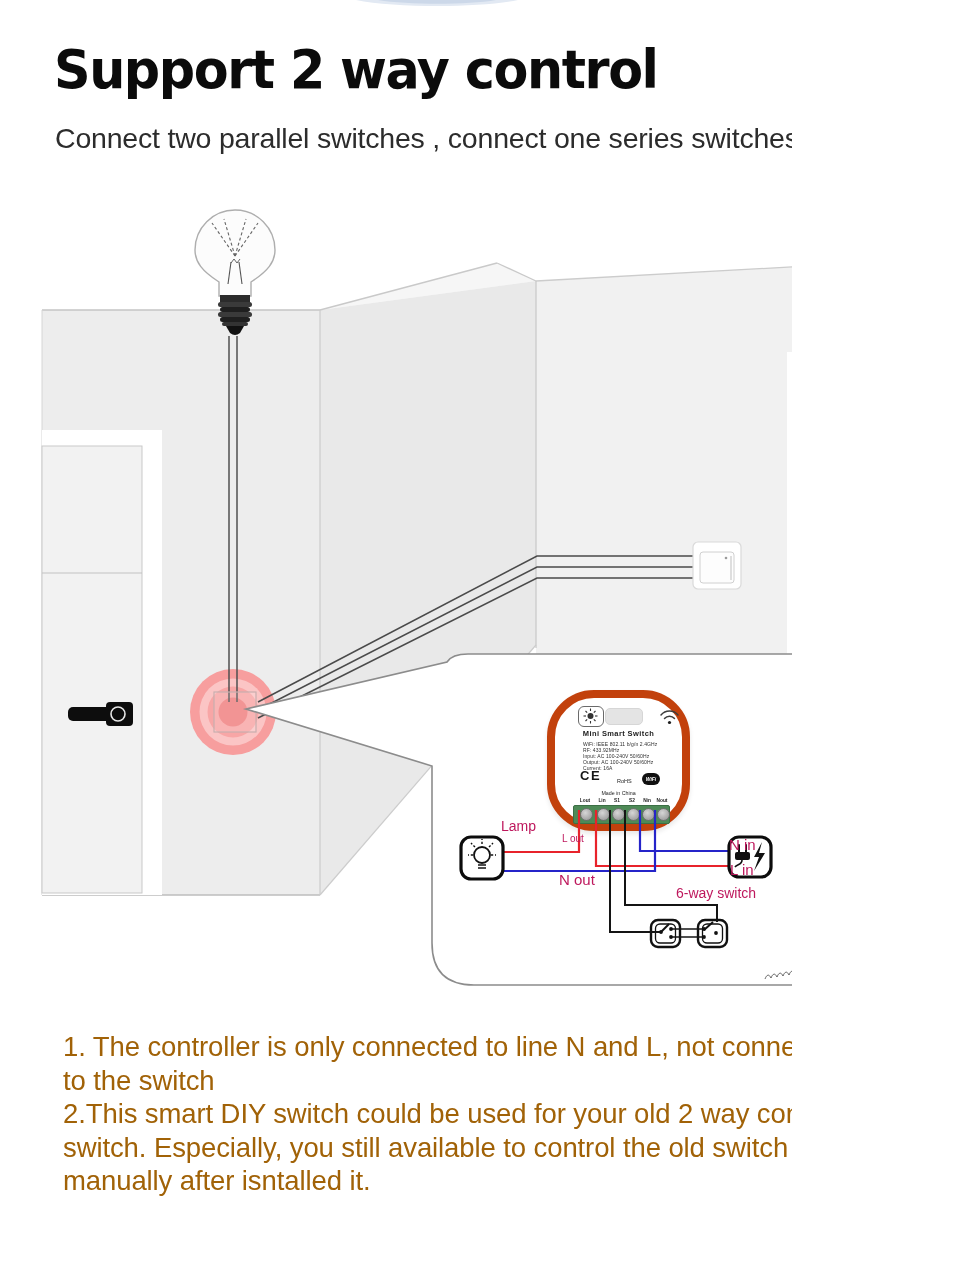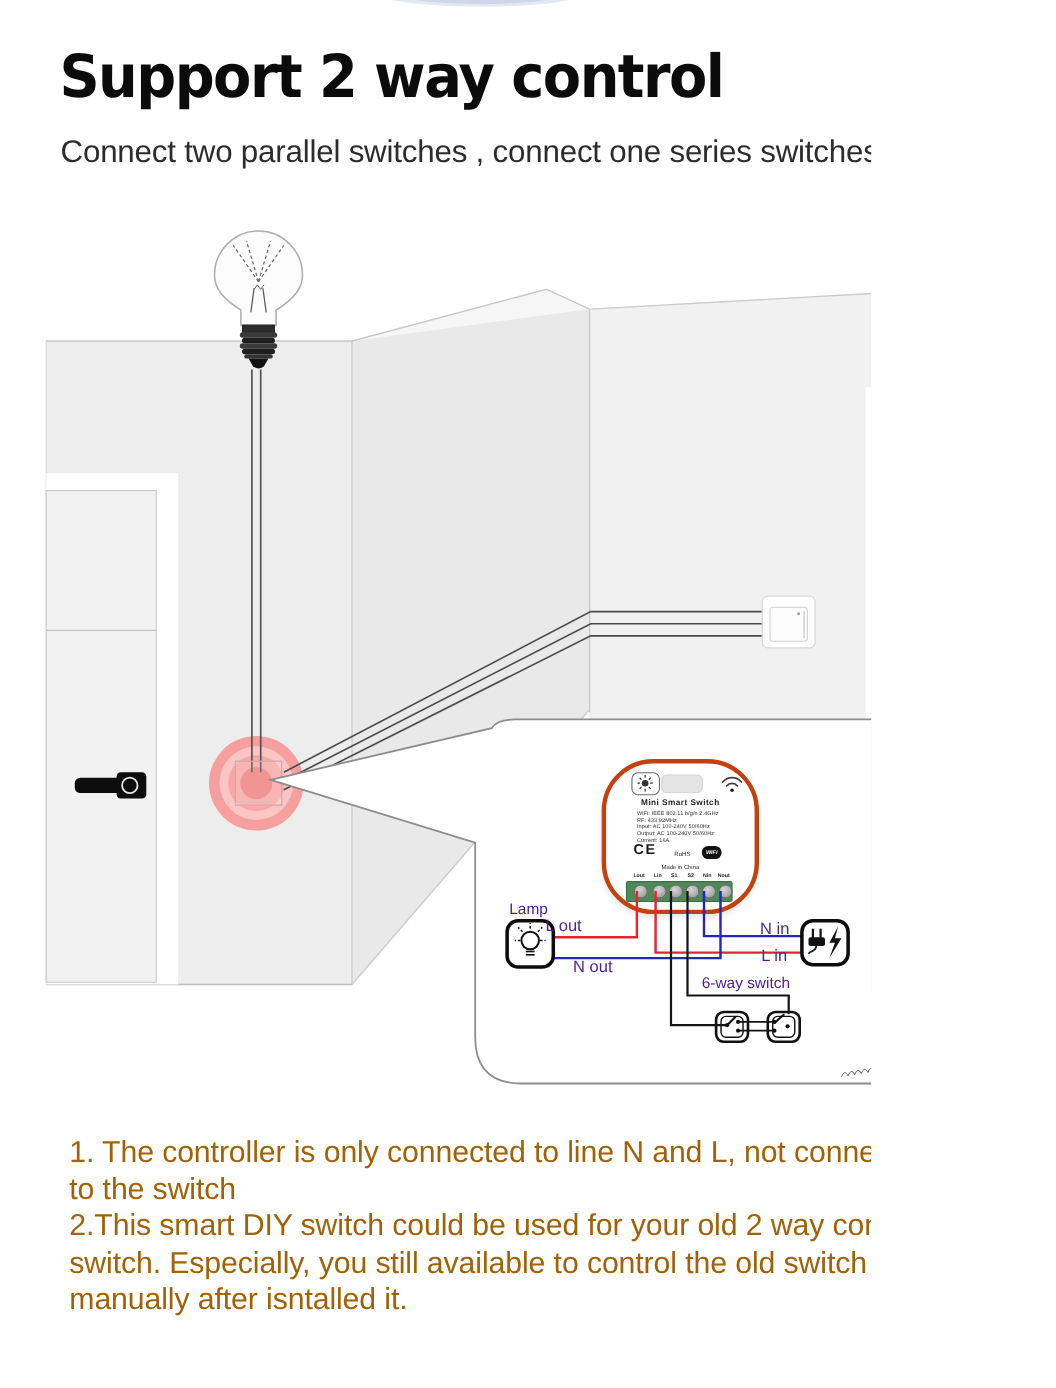--- a/index.html
+++ b/index.html
@@ -15,43 +15,43 @@
          transform:scaleX(.94);transform-origin:left top;z-index:2;white-space:nowrap;}
   .subtitle{left:55px;top:120px;font-size:28.5px;line-height:36px;color:#2c2c2c;
             letter-spacing:-.2px;z-index:2;white-space:nowrap;}
 
   .notes{left:63px;top:1030px;width:845px;z-index:2;color:#a16207;
          font-size:27.5px;line-height:33.5px;letter-spacing:-.1px;}
   .notes p{margin:0;white-space:pre-line;}
 
   
   .device{position:absolute;left:547px;top:690px;width:143px;height:141px;background:#fff;
-          border:4px solid #c2410c;border-radius:47px;box-sizing:border-box;
+          border:8px solid #c2410c;border-radius:47px;box-sizing:border-box;
           box-shadow:0 3px 5px rgba(0,0,0,.09);z-index:2;}
   .device>div,.device>svg{position:absolute;}
   .d-lightbox{left:23px;top:8px;width:26px;height:21px;border:1.5px solid #6a6a6a;border-radius:6px;box-sizing:border-box;}
   .d-button{left:50px;top:10px;width:38px;height:17px;background:#e4e4e4;border:1px solid #d6d6d6;border-radius:5px;box-sizing:border-box;}
   .d-wifi{left:103px;top:10px;}
   .d-title{left:0;right:0;top:31px;text-align:center;font-size:7.5px;font-weight:700;letter-spacing:.4px;color:#1c1c1c;}
   .d-specs{left:28px;top:43px;font-size:5px;line-height:6px;color:#2f2f2f;letter-spacing:.1px;}
   .d-ce{left:25px;top:70px;font-size:13px;font-weight:700;letter-spacing:1.5px;color:#161616;}
   .d-rohs{left:62px;top:80px;font-size:5.5px;color:#222;}
   .d-wifibadge{left:87px;top:75px;width:18px;height:12px;background:#101010;border-radius:6px;
                color:#fff;font-size:5px;font-style:italic;font-weight:700;
                display:flex;align-items:center;justify-content:center;}
   .d-origin{left:0;right:0;top:92px;text-align:center;font-size:5.3px;color:#222;}
   .d-terms{left:0;top:100px;width:100%;height:8px;font-size:4.8px;font-weight:700;color:#1d1d1d;}
   .d-terms span{position:absolute;transform:translateX(-50%);}
   .d-block{left:18px;top:107px;width:97px;height:19px;background:#4e8a57;border:1px solid #3c6f45;border-radius:2px;box-sizing:border-box;}
   .screw{position:absolute;top:2px;width:13px;height:13px;border-radius:50%;box-sizing:border-box;
          background:radial-gradient(circle at 40% 35%, #d6d6d6, #8f8f8f);border:1px solid #6f6f6f;}
 
-  .lbl{position:absolute;color:#4c1d95;z-index:4;white-space:nowrap;}
+  .lbl{position:absolute;color:#be185d;z-index:4;white-space:nowrap;margin-left:38px;}
   .lbl-lamp{left:463px;top:818px;font-size:14px;}
-  .lbl-lout{left:496px;top:833px;font-size:15px;}
+  .lbl-lout{left:524px;top:833px;font-size:10px;}
   .lbl-nout{left:521px;top:871px;font-size:15px;}
   .lbl-nin{left:691px;top:836px;font-size:15px;}
   .lbl-lin{left:692px;top:861px;font-size:15px;}
   .lbl-2way{left:638px;top:885px;font-size:14px;}
 </style>
 </head>
 <body>
 
 <div class="page">
 

